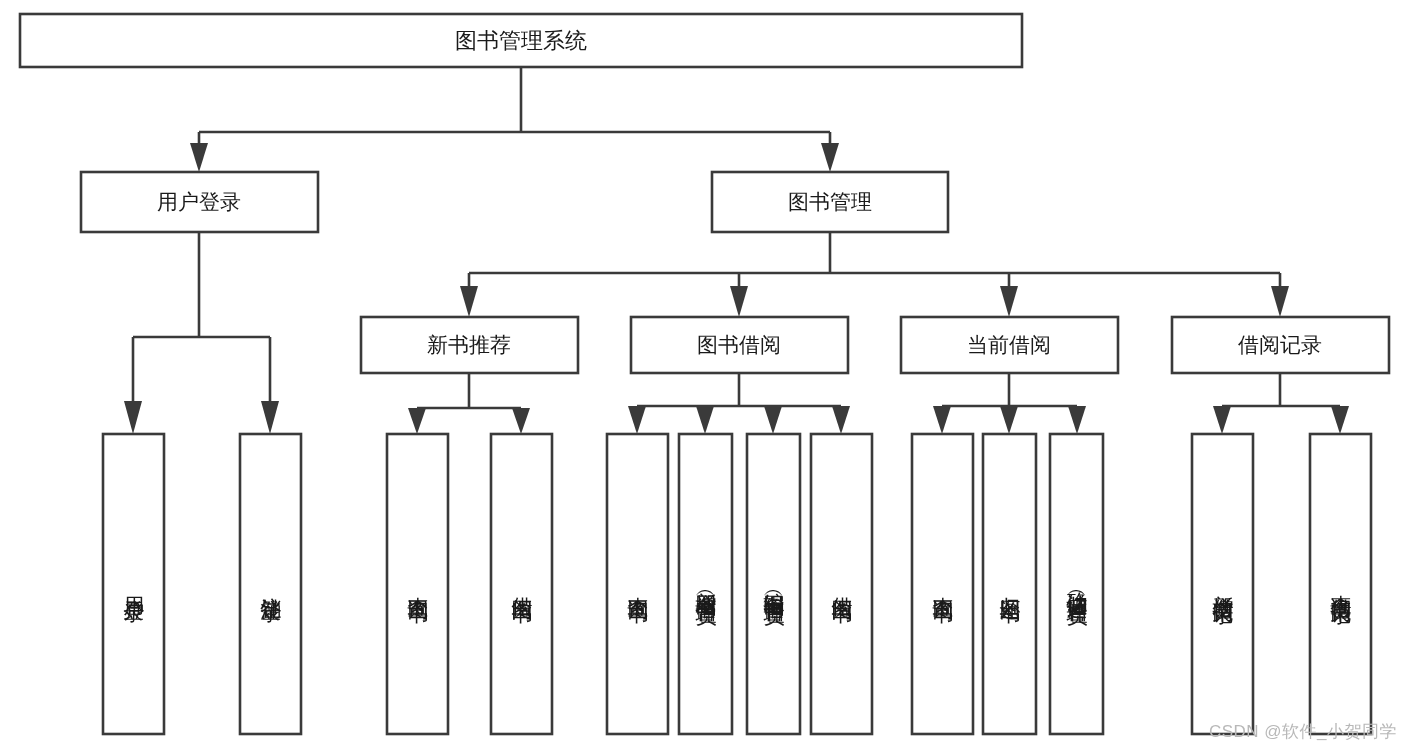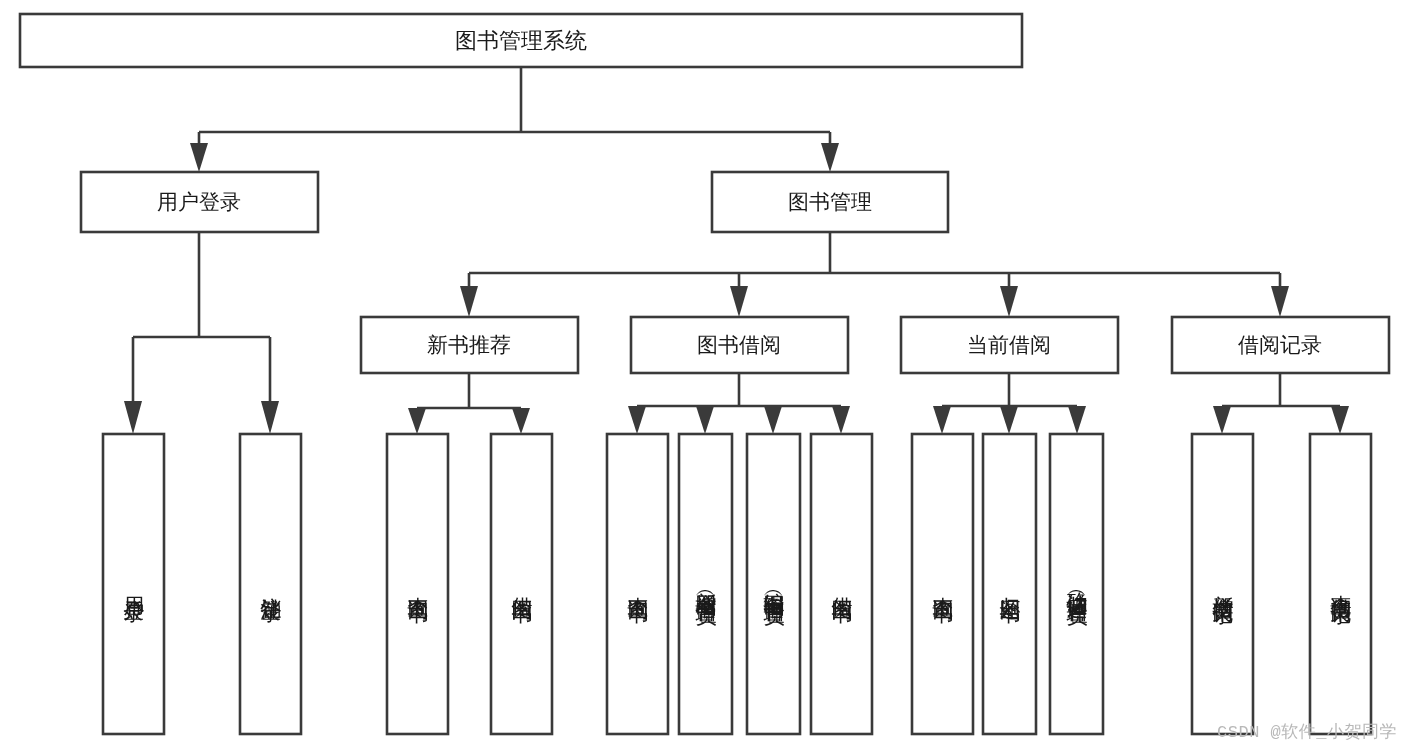--- a/index.html
+++ b/index.html
@@ -65,21 +65,21 @@
     align-items: center;
     justify-content: center;
     text-align: center;
     white-space: nowrap;
     pointer-events: none;
   }
   .watermark {
     position: absolute;
     right: 8px;
     bottom: 4px;
-    font-family: Liberation Mono, monospace;
+    font-family: Liberation Sans, sans-serif;
     font-size: 17px;
     color: #b8b8b8;
     white-space: nowrap;
     letter-spacing: 0.5px;
   }
 </style>
 </head>
 <body>
 
 <div id="diagram-root">

